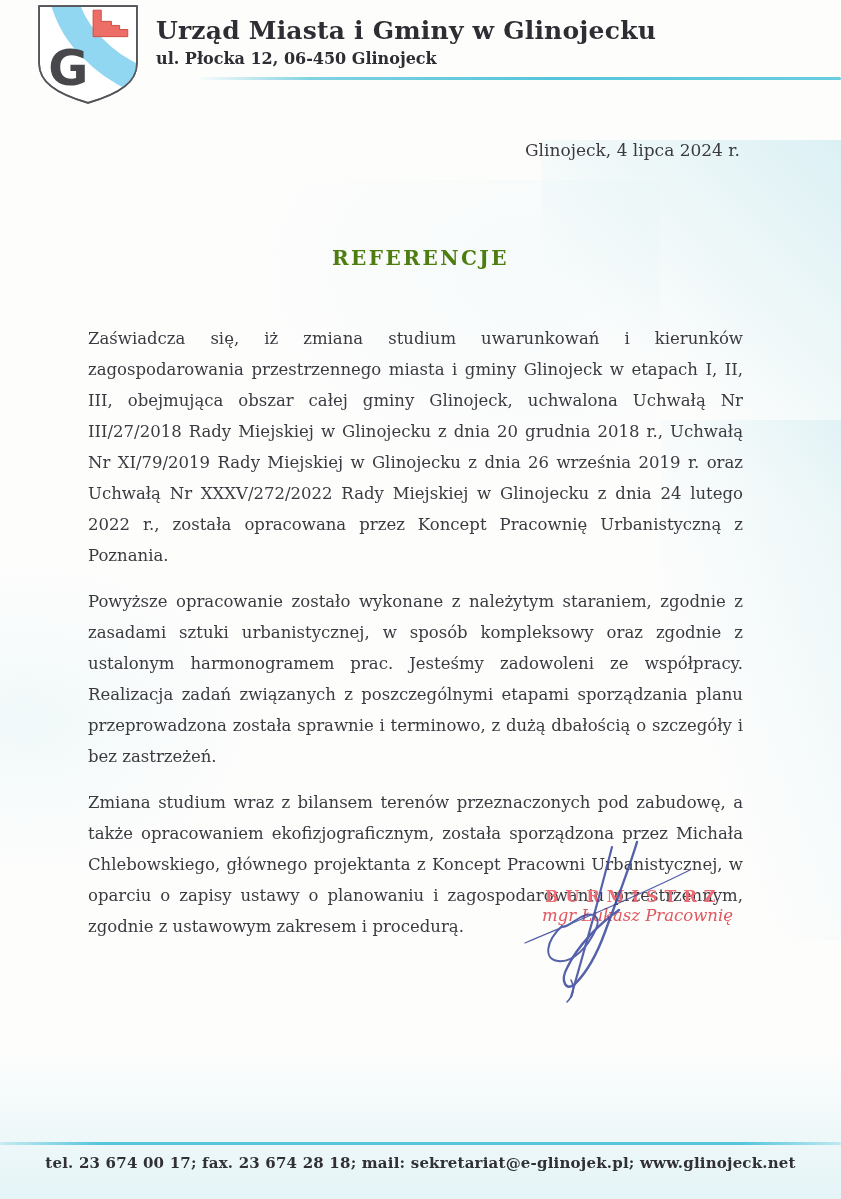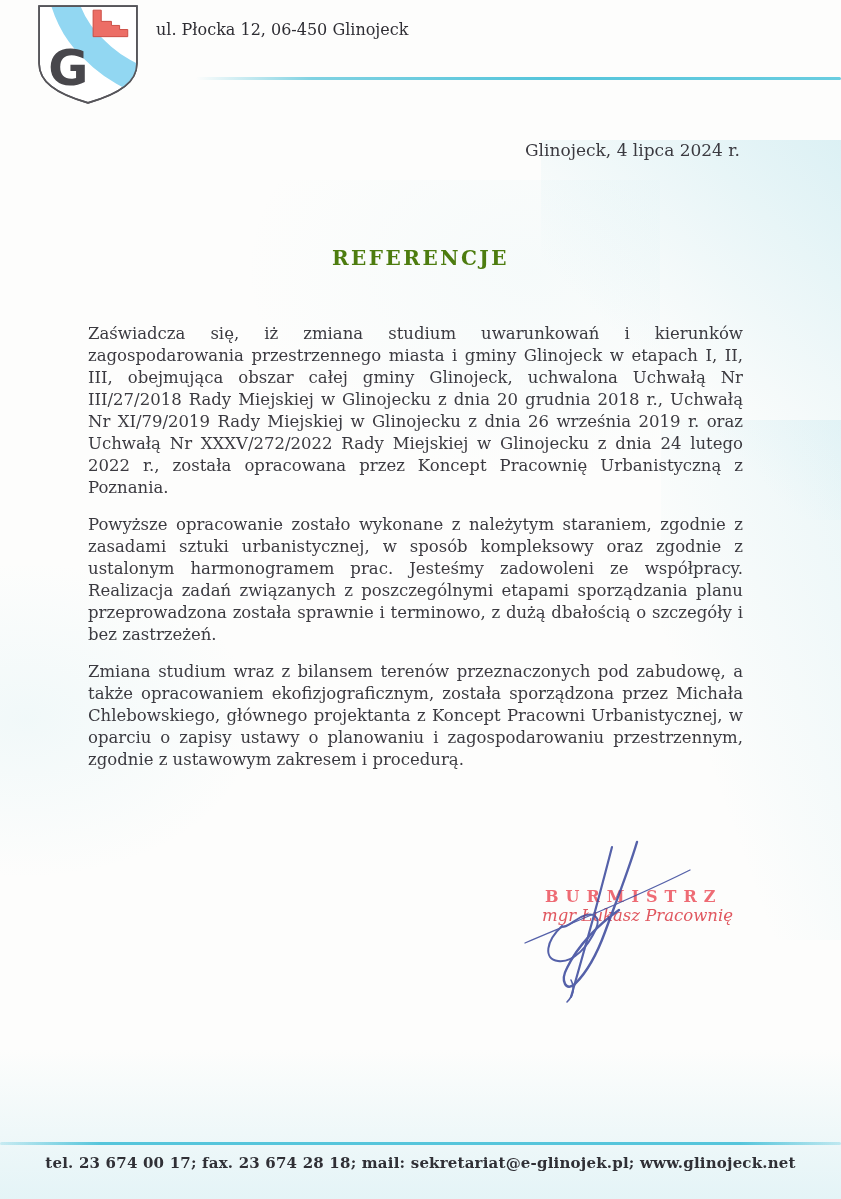--- a/index.html
+++ b/index.html
@@ -22,35 +22,35 @@
        background:radial-gradient(ellipse at 10% 50%,rgba(135,210,225,.10),rgba(135,210,225,0) 70%);}
   .wm4{left:0;bottom:0;width:841px;height:150px;
        background:linear-gradient(0deg,rgba(140,212,228,.22),rgba(140,212,228,0));}
   .wm5{left:240px;top:180px;width:420px;height:300px;
        background:radial-gradient(ellipse at 70% 30%,rgba(150,215,228,.07),rgba(150,215,228,0) 70%);}
 
   
   .crest{position:absolute;left:35px;top:4px;width:106px;height:102px;}
   .org{position:absolute;left:156px;top:16px;}
   .org-name{font-size:25px;font-weight:bold;color:#2e2d33;letter-spacing:.2px;}
-  .org-address{font-size:16px;font-weight:normal;color:#2e2d33;margin-top:4px;}
+  .org-address{font-size:16px;font-weight:bold;color:#2e2d33;margin-top:4px;}
   .rule{position:absolute;height:3px;border-radius:2px;}
   .rule-header{left:196px;top:77px;width:645px;
     background:linear-gradient(90deg,rgba(85,197,219,0),#7fd2e2 18%,#55c5db 55%,#69cde0);}
   .rule-footer{left:0;top:1142px;width:841px;
     background:linear-gradient(90deg,rgba(85,197,219,.25),#55c5db 12%,#55c5db 88%,rgba(85,197,219,.3));}
 
   .dateline{position:absolute;top:140px;right:101px;font-size:17px;color:#3b3a40;}
 
   .doc-title{position:absolute;left:0;top:246px;width:841px;margin:0;
     text-align:center;font-size:20px;font-weight:bold;color:#4d7c0f;letter-spacing:2.5px;}
 
   
   .letter-body{position:absolute;left:88px;top:323px;width:655px;}
-  .para{margin:0 0 15px 0;font-size:16.5px;line-height:22px;
+  .para{margin:0 0 15px 0;font-size:16.5px;line-height:31px;
     text-align:justify;color:#3b3a40;}
 
   
   .sig{position:absolute;left:515px;top:830px;width:240px;height:180px;}
   .sig-role{position:absolute;left:30px;top:33px;font-size:16px;font-weight:bold;
     letter-spacing:7px;color:#ee6b74;margin-top:24px;}
   .sig-name{position:absolute;left:27px;top:76px;font-size:16.5px;font-style:italic;
     color:#e0575f;white-space:nowrap;}
   .ink{position:absolute;left:0;top:0;width:240px;height:180px;}
 
@@ -79,20 +79,21 @@
       <path d="M4 2 L100 2 L100 58 C100 76 84 88 52 97 C20 88 4 76 4 58 Z" fill="#ffffff" stroke="#56555a" stroke-width="1.6"></path>
       <g clip-path="url(#shieldClip)">
         <path d="M27 -8 C 36 24, 50 38, 66 52 C 80 64, 92 70, 110 78" fill="none" stroke="#92d7f2" stroke-width="27"></path>
       </g>
       <path d="M57 6 h8 v11 h10 v4 h8 v4 h8 v7 h-34 z" fill="#ec6e66" stroke="#c94840" stroke-width="0.9"></path>
       <path d="M4 2 L100 2 L100 58 C100 76 84 88 52 97 C20 88 4 76 4 58 Z" fill="none" stroke="#56555a" stroke-width="1.6"></path>
       <text x="13" y="79" font-family="DejaVu Sans, sans-serif" font-weight="bold" font-size="48" fill="#48474c">G</text>
     </svg>
 
     <div class="org">
+      <div class="org-name">Urząd Miasta i Gminy w Glinojecku</div>
       <div class="org-address">ul. Płocka 12, 06-450 Glinojeck</div>
     </div>
     <div class="rule rule-header"></div>
   </header>
 
   <div class="dateline">Glinojeck, 4 lipca 2024 r.</div>
 
   <h1 class="doc-title">REFERENCJE</h1>
 
   <main class="letter-body">

